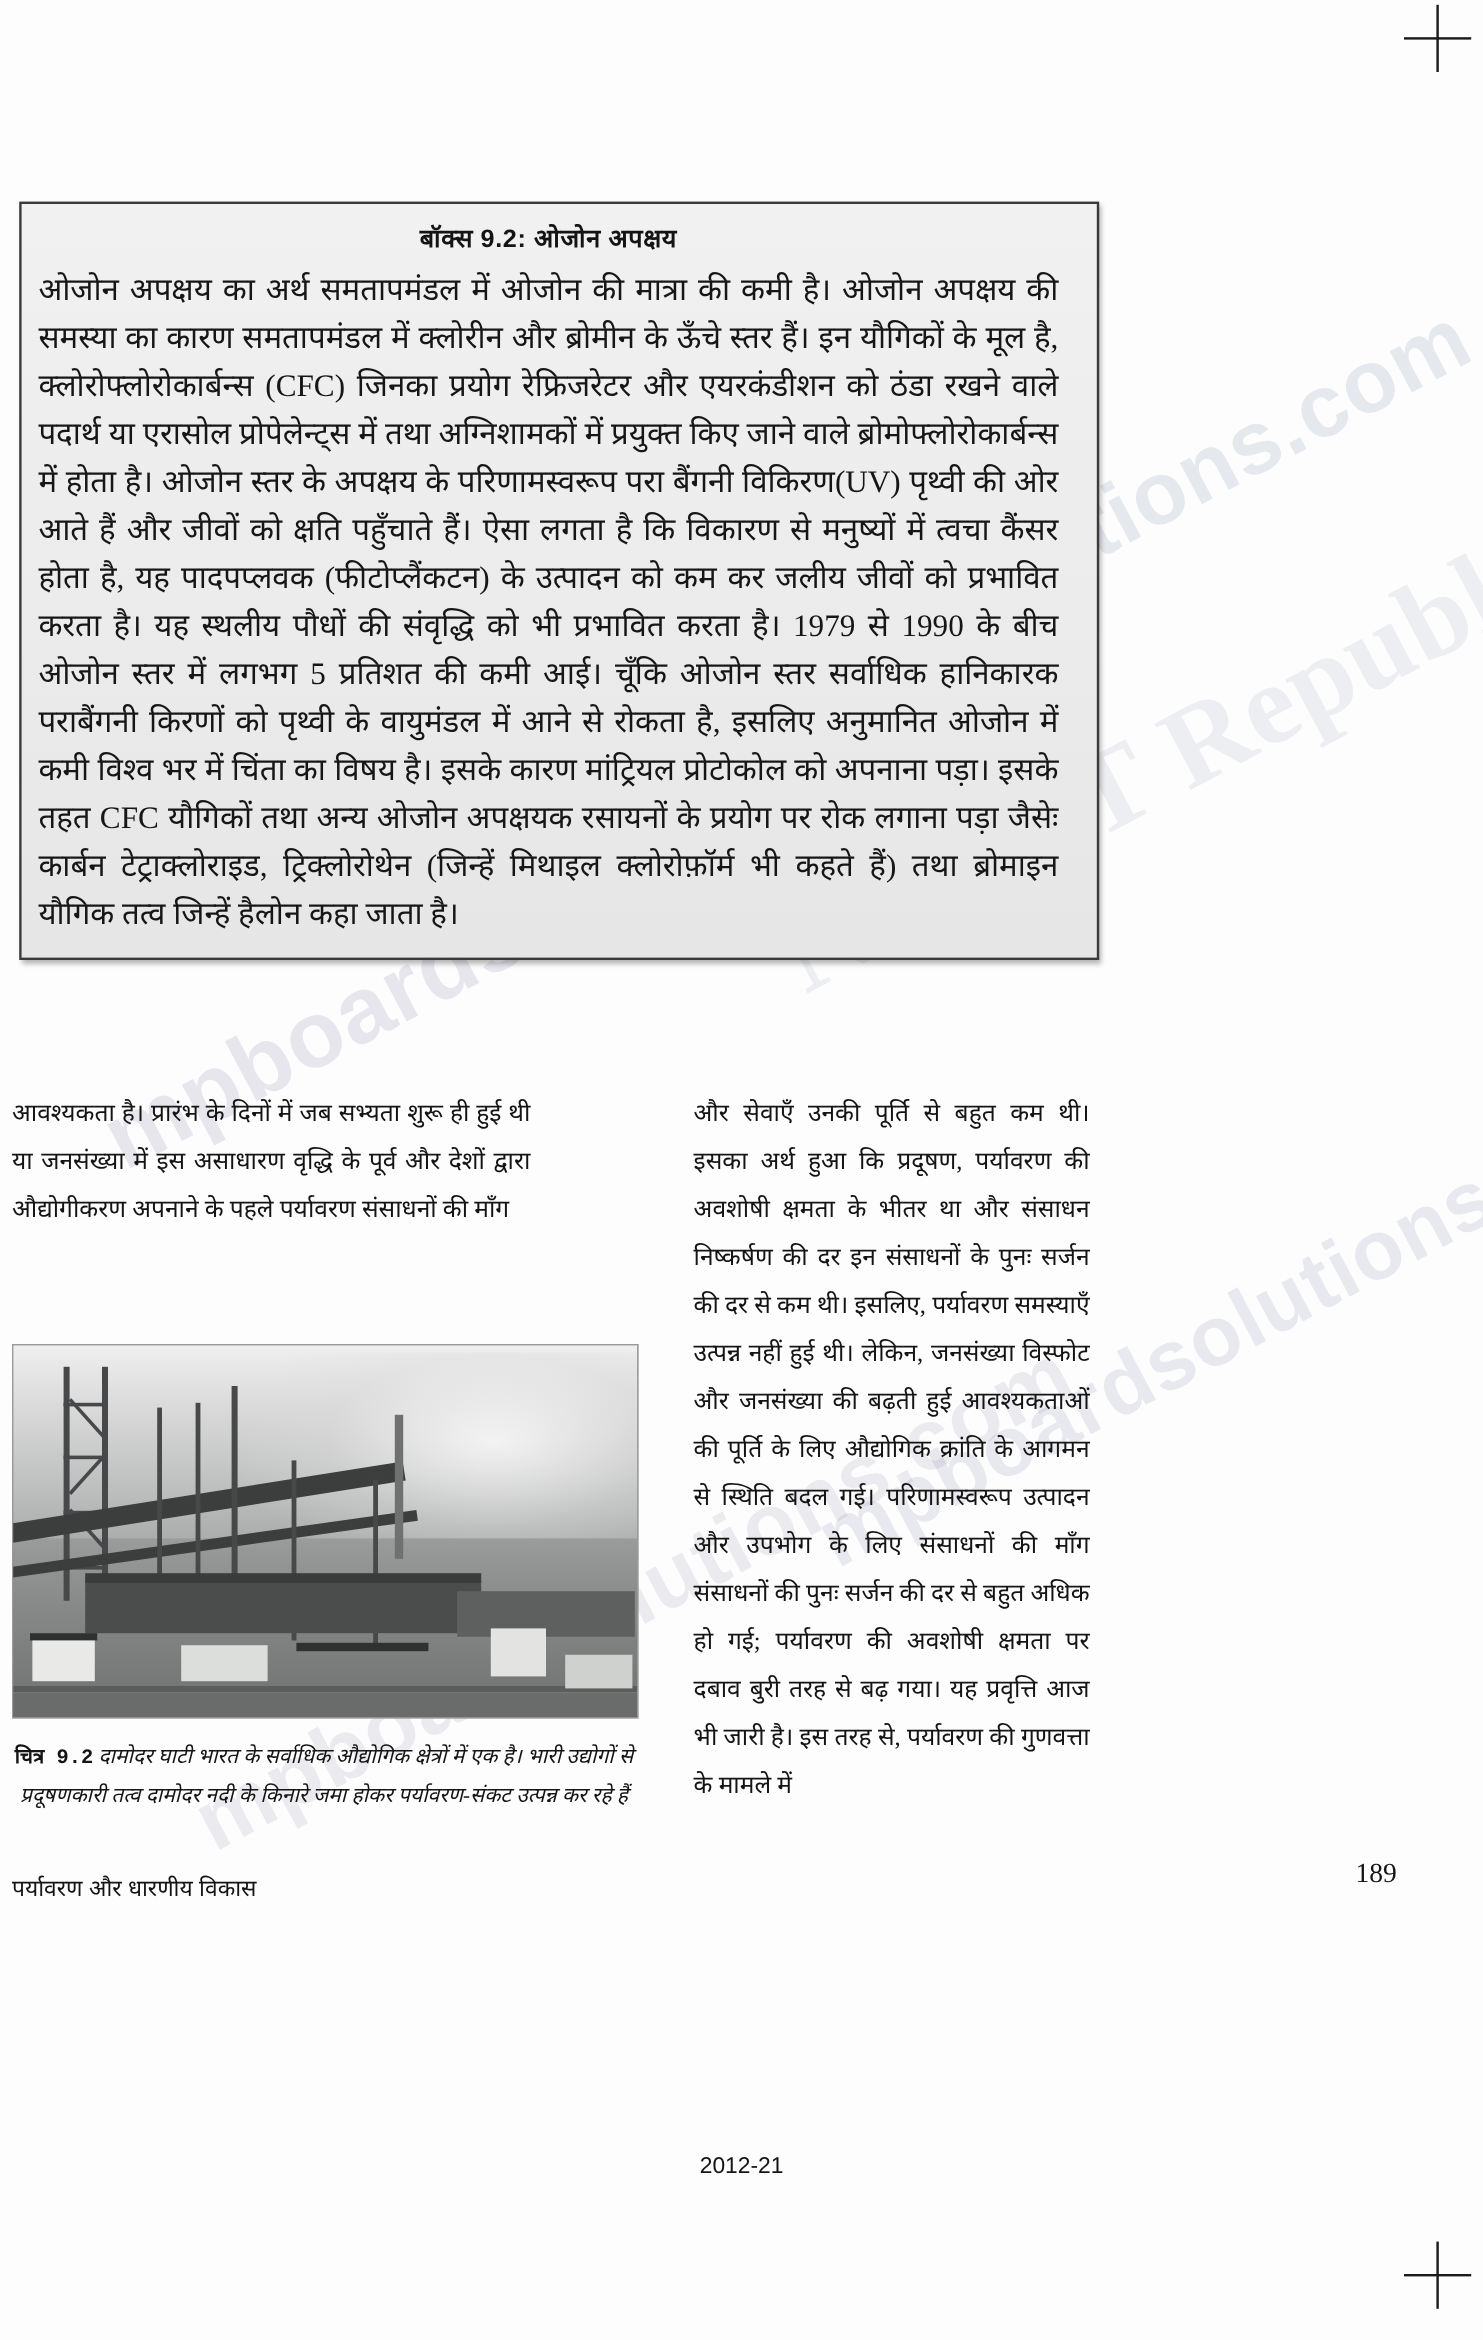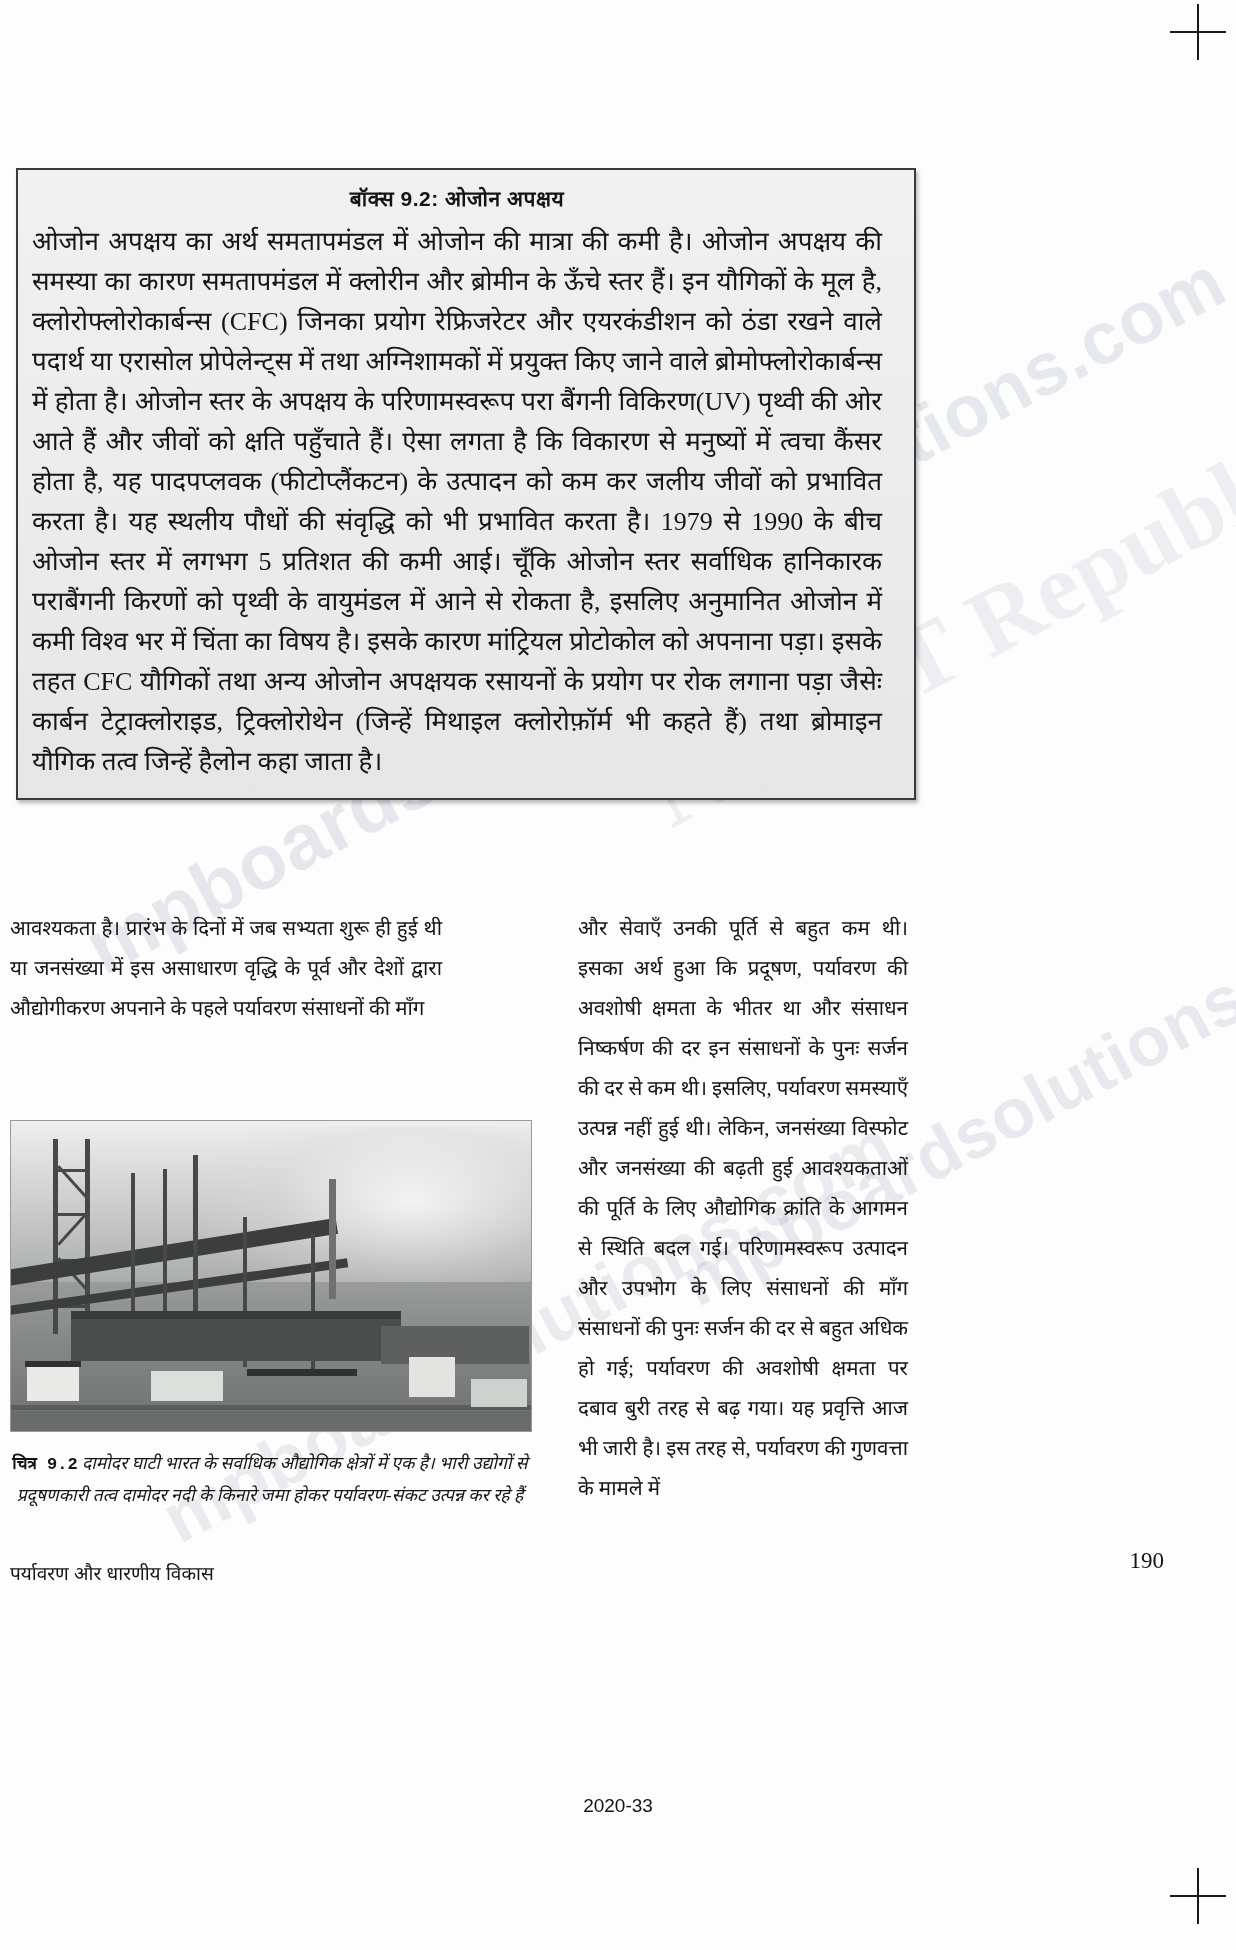--- a/index.html
+++ b/index.html
@@ -237,16 +237,16 @@
     <div class="ph-dark" style="left:0px;top:290px;width:520px;height:20px;background:#6a6c6b;"></div>
     <div class="ph-white" style="left:460px;top:258px;width:56px;height:28px;background:#cfd1cf;"></div>
   </div>
 
   <div class="caption">
     <span class="cap-lead">चित्र 9.2</span>
     <span>दामोदर घाटी भारत के सर्वाधिक औद्योगिक क्षेत्रों में एक है। भारी उद्योगों से प्रदूषणकारी तत्व दामोदर नदी के किनारे जमा होकर पर्यावरण-संकट उत्पन्न कर रहे हैं</span>
   </div>
 
   <div class="footer-chapter">पर्यावरण और धारणीय विकास</div>
-  <div class="footer-page">190</div>
-  <div class="footer-year">2020-33</div>
+  <div class="footer-page">189</div>
+  <div class="footer-year">2012-21</div>
 
 </div>
 
 </body></html>

